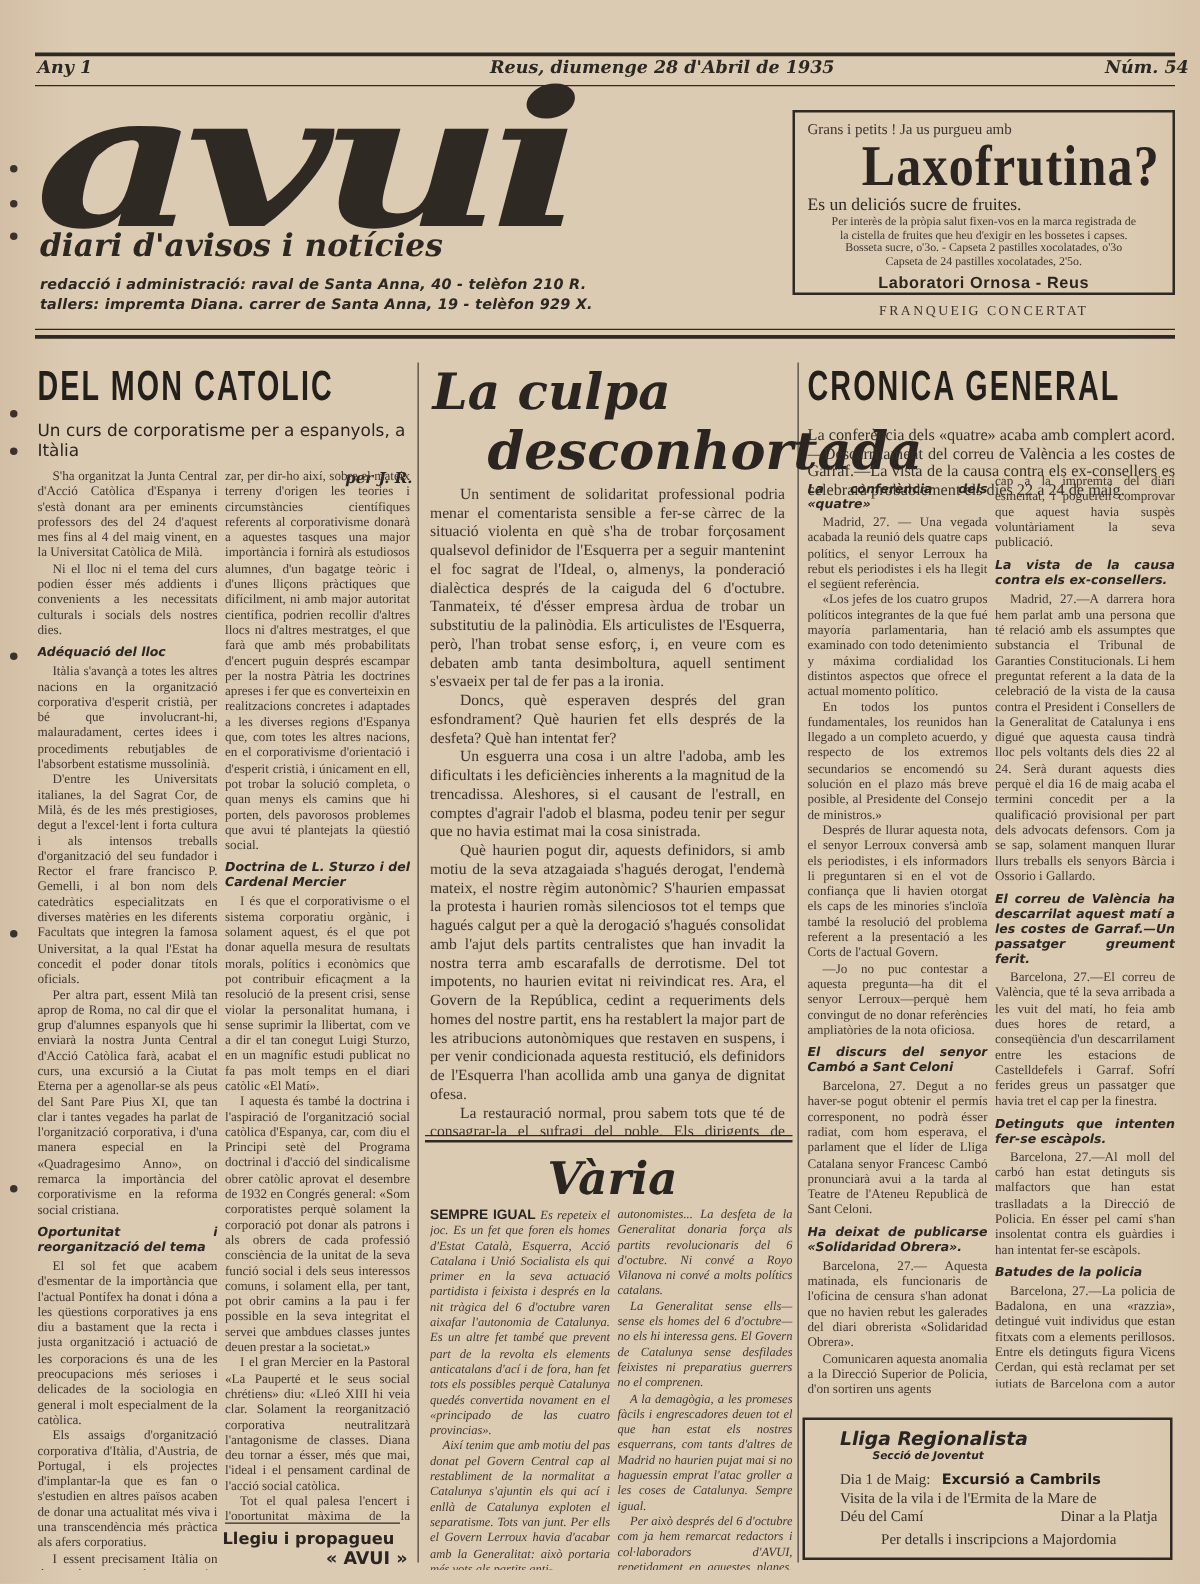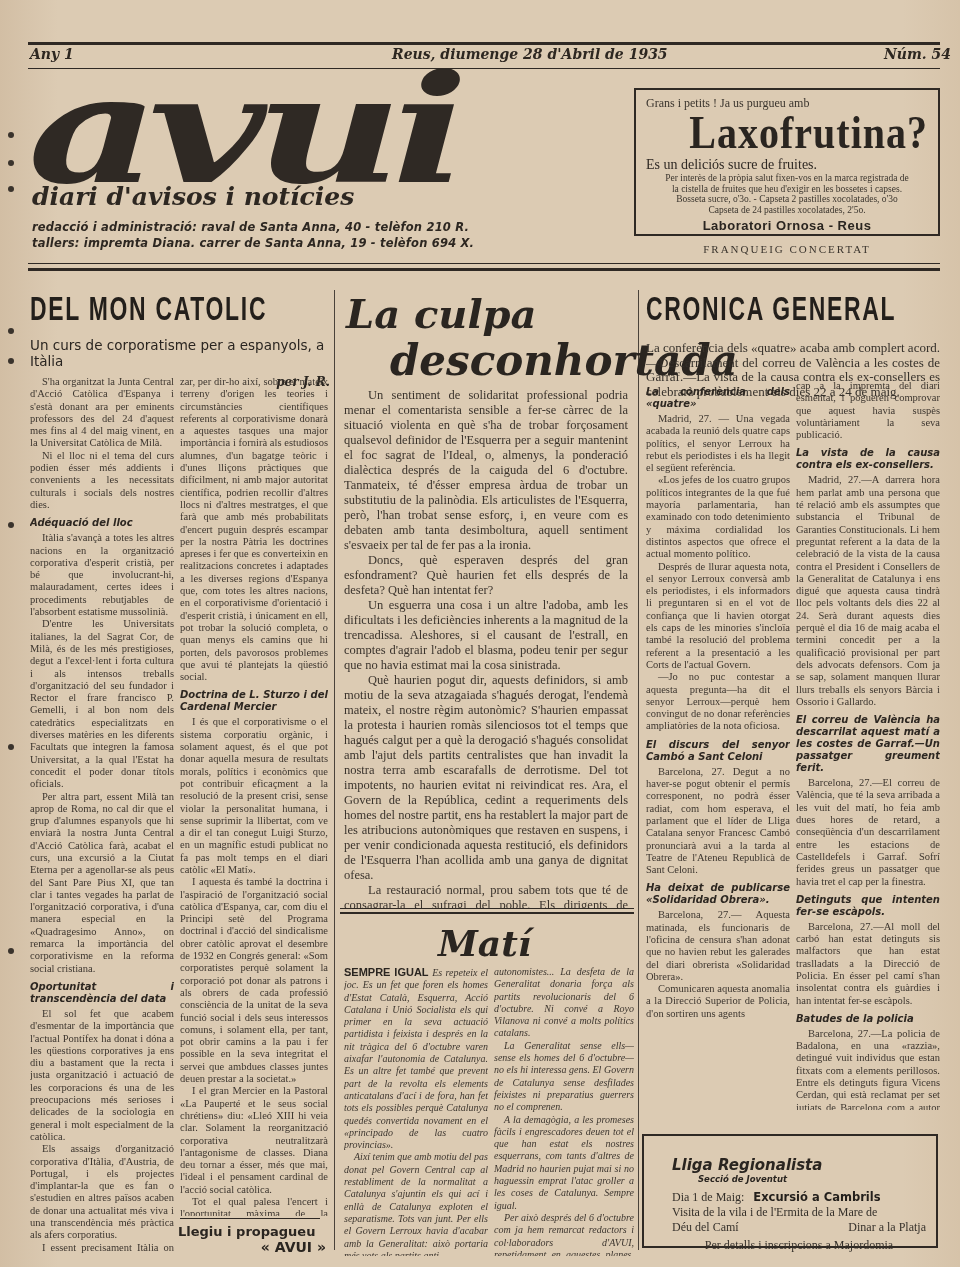--- a/index.html
+++ b/index.html
@@ -42,21 +42,21 @@
   .lead { font-size: 12.5px; line-height: 15px; text-align: justify; color: #3a332c; }
   .lead p { text-indent: 24px; }
   .vsep { position: absolute; width: 1px; background: #4a423a; }
 
   .varia-text { font-size: 10px; line-height: 12.3px; font-style: italic; text-align: justify; color: #3d362f; }
   .varia-text p { text-indent: 10px; }
   .sempre { font-family: "Liberation Sans", sans-serif; font-weight: bold; font-style: normal; font-size: 11px; color: #2a2520; }
 
   .cronica-lead { font-size: 13px; line-height: 14.5px; text-align: justify; color: #35302a; }
 
-  .liga { position: absolute; left: 642px; top: 1134px; width: 296px; height: 114px; border: 2px solid #2f2924; padding: 20px 10px 0 28px; }
+  .liga { position: absolute; left: 642px; top: 1134px; width: 296px; height: 114px; border: 2px solid #2f2924; padding: 6px 10px 0 28px; }
   .liga-title { font-family: "DejaVu Sans", sans-serif; font-style: italic; font-weight: bold; font-size: 15px; color: #2a2520; }
   .liga-sub { font-family: "DejaVu Sans", sans-serif; font-style: italic; font-weight: bold; font-size: 8.5px; margin-left: 26px; }
   .liga-row { font-size: 12px; line-height: 15px; color: #35302a; }
   .liga-bold { font-family: "DejaVu Sans", sans-serif; font-weight: bold; font-size: 11.5px; color: #231f1b; text-align: right; }
 
   .llegiu { position: absolute; left: 178px; top: 1224px; width: 148px; font-family: "DejaVu Sans", sans-serif; font-weight: bold; color: #2a2520; }
 </style>
 </head>
 <body>
 
@@ -73,21 +73,21 @@
 
   <div class="rule" style="left:28px;top:42px;width:912px;height:3px"></div>
   <div class="rule" style="left:28px;top:68px;width:912px;height:1px"></div>
   <div class="topline" style="left:30px">Any 1</div>
   <div class="topline" style="left:392px">Reus, diumenge 28 d'Abril de 1935</div>
   <div class="topline" style="left:884px">Núm. 54</div>
 
   <div class="logo">avui</div>
   <div class="subtitle">diari d'avisos i notícies</div>
   <div class="address" style="top:220px">redacció i administració: raval de Santa Anna, 40 - telèfon 210 R.</div>
-  <div class="address" style="top:236px">tallers: impremta Diana. carrer de Santa Anna, 19 - telèfon 694 X.</div>
+  <div class="address" style="top:236px">tallers: impremta Diana. carrer de Santa Anna, 19 - telèfon 929 X.</div>
 
   <div class="adbox">
     <div class="ad-line1">Grans i petits !   Ja us purgueu amb</div>
     <div class="ad-brand">Laxofrutina?</div>
     <div class="ad-line3">Es un deliciós sucre de fruites.</div>
     <div class="ad-small">Per interès de la pròpia salut fixen-vos en la marca registrada de</div>
     <div class="ad-small">la cistella de fruites que heu d'exigir en les bossetes i capses.</div>
     <div class="ad-small c">Bosseta sucre, o'3o. - Capseta 2 pastilles xocolatades, o'3o</div>
     <div class="ad-small c">Capseta de 24 pastilles xocolatades, 2'5o.</div>
     <div class="ad-lab">Laboratori Ornosa - Reus</div>
@@ -105,21 +105,21 @@
     <div class="sec-sub" style="margin-top:16px">Un curs de corporatisme per a espanyols, a Itàlia</div>
     <div class="byline" style="margin-top:6px">per J. R.</div>
   </div>
   <div class="col text" id="dmc1" style="left:30px;top:376px;width:144px;height:880px;overflow:hidden">
       <p class="">S'ha organitzat la Junta Central d'Acció Catòlica d'Espanya i s'està donant ara per eminents professors des del 24 d'aquest mes fins al 4 del maig vinent, en la Universitat Catòlica de Milà.</p>
       <p class="">Ni el lloc ni el tema del curs podien ésser més addients i convenients a les necessitats culturals i socials dels nostres dies.</p>
       <div class="subhead">Adéquació del lloc</div>
       <p class="">Itàlia s'avançà a totes les altres nacions en la organització corporativa d'esperit cristià, per bé que involucrant-hi, malauradament, certes idees i procediments rebutjables de l'absorbent estatisme mussolinià.</p>
       <p class="">D'entre les Universitats italianes, la del Sagrat Cor, de Milà, és de les més prestigioses, degut a l'excel·lent i forta cultura i als intensos treballs d'organització del seu fundador i Rector el frare francisco P. Gemelli, i al bon nom dels catedràtics especialitzats en diverses matèries en les diferents Facultats que integren la famosa Universitat, a la qual l'Estat ha concedit el poder donar títols oficials.</p>
       <p class="">Per altra part, essent Milà tan aprop de Roma, no cal dir que el grup d'alumnes espanyols que hi enviarà la nostra Junta Central d'Acció Catòlica farà, acabat el curs, una excursió a la Ciutat Eterna per a agenollar-se als peus del Sant Pare Pius XI, que tan clar i tantes vegades ha parlat de l'organització corporativa, i d'una manera especial en la «Quadragesimo Anno», on remarca la importància del corporativisme en la reforma social cristiana.</p>
-      <div class="subhead">Oportunitat i transcendència del data</div>
+      <div class="subhead">Oportunitat i reorganització del tema</div>
       <p class="">El sol fet que acabem d'esmentar de la importància que l'actual Pontífex ha donat i dóna a les qüestions corporatives ja ens diu a bastament que la recta i justa organització i actuació de les corporacions és una de les preocupacions més serioses i delicades de la sociologia en general i molt especialment de la catòlica.</p>
       <p class="">Els assaigs d'organització corporativa d'Itàlia, d'Austria, de Portugal, i els projectes d'implantar-la que es fan o s'estudien en altres països acaben de donar una actualitat més viva i una transcendència més pràctica als afers corporatius.</p>
       <p class="">I essent precisament Itàlia on de més anys ha es vist l'esmentada organització, i on s'han publicat més estudis en llibres i revistes ponderant les seves avantatges o indicant els seus defectes, l'acudir a les mateixes fonts primeres d'informació; l'analit-</p>
     </div>
   <div class="col text" id="dmc2" style="left:180px;top:376px;width:148px;height:840px;overflow:hidden">
       <p class="" style="text-indent: 0px;">zar, per dir-ho així, sobre el mateix terreny d'origen les teories i circumstàncies científiques referents al corporativisme donarà a aquestes tasques una major importància i fornirà als estudiosos alumnes, d'un bagatge teòric i d'unes lliçons pràctiques que difícilment, ni amb major autoritat científica, podrien recollir d'altres llocs ni d'altres mestratges, el que farà que amb més probabilitats d'encert puguin després escampar per la nostra Pàtria les doctrines apreses i fer que es converteixin en realitzacions concretes i adaptades a les diverses regions d'Espanya que, com totes les altres nacions, en el corporativisme d'orientació i d'esperit cristià, i únicament en ell, pot trobar la solució completa, o quan menys els camins que hi porten, dels pavorosos problemes que avui té plantejats la qüestió social.</p>
       <div class="subhead">Doctrina de L. Sturzo i del Cardenal Mercier</div>
       <p class="">I és que el corporativisme o el sistema corporatiu orgànic, i solament aquest, és el que pot donar aquella mesura de resultats morals, polítics i econòmics que pot contribuir eficaçment a la resolució de la present crisi, sense violar la personalitat humana, i sense suprimir la llibertat, com ve a dir el tan conegut Luigi Sturzo, en un magnífic estudi publicat no fa pas molt temps en el diari catòlic «El Matí».</p>
       <p class="">I aquesta és també la doctrina i l'aspiració de l'organització social catòlica d'Espanya, car, com diu el Principi setè del Programa doctrinal i d'acció del sindicalisme obrer catòlic aprovat el desembre de 1932 en Congrés general: «Som corporatistes perquè solament la corporació pot donar als patrons i als obrers de cada professió consciència de la unitat de la seva funció social i dels seus interessos comuns, i solament ella, per tant, pot obrir camins a la pau i fer possible en la seva integritat el servei que ambdues classes juntes deuen prestar a la societat.»</p>
       <p class="">I el gran Mercier en la Pastoral «La Pauperté et le seus social chrétiens» diu: «Lleó XIII hi veia clar. Solament la reorganització corporativa neutralitzarà l'antagonisme de classes. Diana deu tornar a ésser, més que mai, l'ideal i el pensament cardinal de l'acció social catòlica.</p>
@@ -138,40 +138,41 @@
       <p>Un sentiment de solidaritat professional podria menar el comentarista sensible a fer-se càrrec de la situació violenta en què s'ha de trobar forçosament qualsevol definidor de l'Esquerra per a seguir mantenint el foc sagrat de l'Ideal, o, almenys, la ponderació dialèctica després de la caiguda del 6 d'octubre. Tanmateix, té d'ésser empresa àrdua de trobar un substitutiu de la palinòdia. Els articulistes de l'Esquerra, però, l'han trobat sense esforç, i, en veure com es debaten amb tanta desimboltura, aquell sentiment s'esvaeix per tal de fer pas a la ironia.</p>
       <p>Doncs, què esperaven després del gran esfondrament? Què haurien fet ells després de la desfeta? Què han intentat fer?</p>
       <p>Un esguerra una cosa i un altre l'adoba, amb les dificultats i les deficiències inherents a la magnitud de la trencadissa. Aleshores, si el causant de l'estrall, en comptes d'agrair l'adob el blasma, podeu tenir per segur que no havia estimat mai la cosa sinistrada.</p>
       <p>Què haurien pogut dir, aquests definidors, si amb motiu de la seva atzagaiada s'hagués derogat, l'endemà mateix, el nostre règim autonòmic? S'haurien empassat la protesta i haurien romàs silenciosos tot el temps que hagués calgut per a què la derogació s'hagués consolidat amb l'ajut dels partits centralistes que han invadit la nostra terra amb escarafalls de derrotisme. Del tot impotents, no haurien evitat ni reivindicat res. Ara, el Govern de la República, cedint a requeriments dels homes del nostre partit, ens ha restablert la major part de les atribucions autonòmiques que restaven en suspens, i per venir condicionada aquesta restitució, els definidors de l'Esquerra l'han acollida amb una ganya de dignitat ofesa.</p>
       <p>La restauració normal, prou sabem tots que té de consagrar-la el sufragi del poble. Els dirigents de l'Esquerra, però, no poden comptar amb altre poble que aquell que la nit del 6 d'octubre els va girar l'espatlla.</p>
     </div>
 
   <div class="rule" style="left:340px;top:908px;width:294px;height:1px"></div>
   <div class="rule" style="left:340px;top:912px;width:294px;height:2px"></div>
 
-  <div class="script-title" style="position:absolute;left:438px;top:922px;font-size:36px">Matí</div>
+  <div class="script-title" style="position:absolute;left:438px;top:922px;font-size:36px">Vària</div>
   <div class="col varia-text" id="varia1" style="left:344px;top:966px;width:144px;height:290px;overflow:hidden">
   <p style="text-indent: 0px;"><span class="sempre">SEMPRE IGUAL </span><span>Es repeteix el joc. Es un fet que foren els homes d'Estat Català, Esquerra, Acció Catalana i Unió Socialista els qui primer en la seva actuació partidista i feixista i després en la nit tràgica del 6 d'octubre varen aixafar l'autonomia de Catalunya. Es un altre fet també que prevent part de la revolta els elements anticatalans d'ací i de fora, han fet tots els possibles perquè Catalunya quedés convertida novament en el «principado de las cuatro provincias».</span></p>
       <p>Així tenim que amb motiu del pas donat pel Govern Central cap al restabliment de la normalitat a Catalunya s'ajuntin els qui ací i enllà de Catalunya exploten el separatisme. Tots van junt. Per ells el Govern Lerroux havia d'acabar amb la Generalitat: això portaria més vots als partits anti-</p>
     </div>
   <div class="col varia-text" id="varia2" style="left:494px;top:966px;width:140px;height:290px;overflow:hidden">
       <p style="text-indent: 0px;">autonomistes... La desfeta de la Generalitat donaria força als partits revolucionaris del 6 d'octubre. Ni convé a Royo Vilanova ni convé a molts polítics catalans.</p>
       <p>La Generalitat sense ells—sense els homes del 6 d'octubre—no els hi interessa gens. El Govern de Catalunya sense desfilades feixistes ni preparatius guerrers no el comprenen.</p>
       <p>A la demagògia, a les promeses fàcils i engrescadores deuen tot el que han estat els nostres esquerrans, com tants d'altres de Madrid no haurien pujat mai si no haguessin emprat l'atac groller a les coses de Catalunya. Sempre igual.</p>
       <p>Per això després del 6 d'octubre com ja hem remarcat redactors i col·laboradors d'AVUI, repetidament en aquestes planes, s'imposa més que mai el seny, la catalanitat i sacrifici.</p>
     </div>
 
   <div class="col" style="left:646px;top:290px;width:294px">
     <div class="sec-title">CRONICA GENERAL</div>
     <div class="cronica-lead" style="margin-top:20px">La conferència dels «quatre» acaba amb complert acord. —Descarrilament del correu de València a les costes de Garraf.—La vista de la causa contra els ex-consellers es celebrarà probablement els dies 22 a 24 de maig.</div>
   </div>
   <div class="col text" id="cg1" style="left:646px;top:380px;width:144px;height:740px;overflow:hidden">
       <div class="subhead">La conferència dels «quatre»</div>
       <p class="">Madrid, 27. — Una vegada acabada la reunió dels quatre caps polítics, el senyor Lerroux ha rebut els periodistes i els ha llegit el següent referència.</p>
       <p class="">«Los jefes de los cuatro grupos políticos integrantes de la que fué mayoría parlamentaria, han examinado con todo detenimiento y máxima cordialidad los distintos aspectos que ofrece el actual momento político.</p>
+      <p class="">En todos los puntos fundamentales, los reunidos han llegado a un completo acuerdo, y respecto de los extremos secundarios se encomendó su solución en el plazo más breve posible, al Presidente del Consejo de ministros.»</p>
       <p class="">Després de llurar aquesta nota, el senyor Lerroux conversà amb els periodistes, i els informadors li preguntaren si en el vot de confiança que li havien otorgat els caps de les minories s'incloïa també la resolució del problema referent a la presentació a les Corts de l'actual Govern.</p>
       <p class="">—Jo no puc contestar a aquesta pregunta—ha dit el senyor Lerroux—perquè hem convingut de no donar referències ampliatòries de la nota oficiosa.</p>
       <div class="subhead">El discurs del senyor Cambó a Sant Celoni</div>
       <p class="">Barcelona, 27. Degut a no haver-se pogut obtenir el permís corresponent, no podrà ésser radiat, com hom esperava, el parlament que el líder de Lliga Catalana senyor Francesc Cambó pronunciarà avui a la tarda al Teatre de l'Ateneu Republicà de Sant Celoni.</p>
       <div class="subhead">Ha deixat de publicarse «Solidaridad Obrera».</div>
       <p class="">Barcelona, 27.— Aquesta matinada, els funcionaris de l'oficina de censura s'han adonat que no havien rebut les galerades del diari obrerista «Solidaridad Obrera».</p>
       <p class="">Comunicaren aquesta anomalia a la Direcció Superior de Policia, d'on sortiren uns agents</p>
     </div>
   <div class="col text" id="cg2" style="left:796px;top:380px;width:144px;height:730px;overflow:hidden">
       <p class="" style="text-indent: 0px;">cap a la impremta del diari esmentat, i pogueren comprovar que aquest havia suspès voluntàriament la seva publicació.</p>

